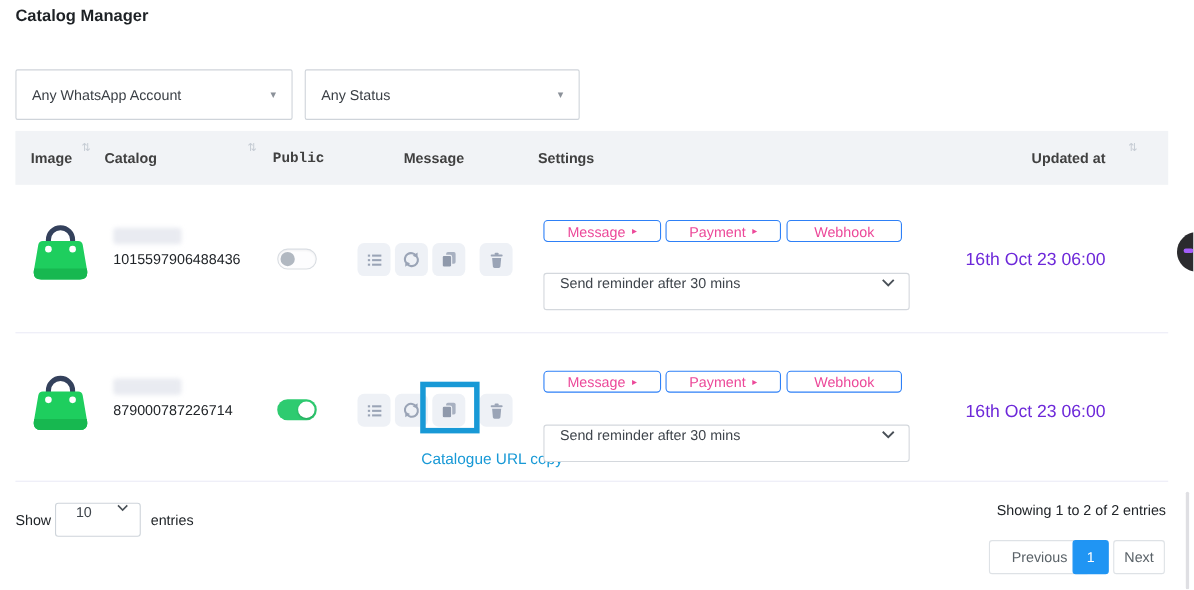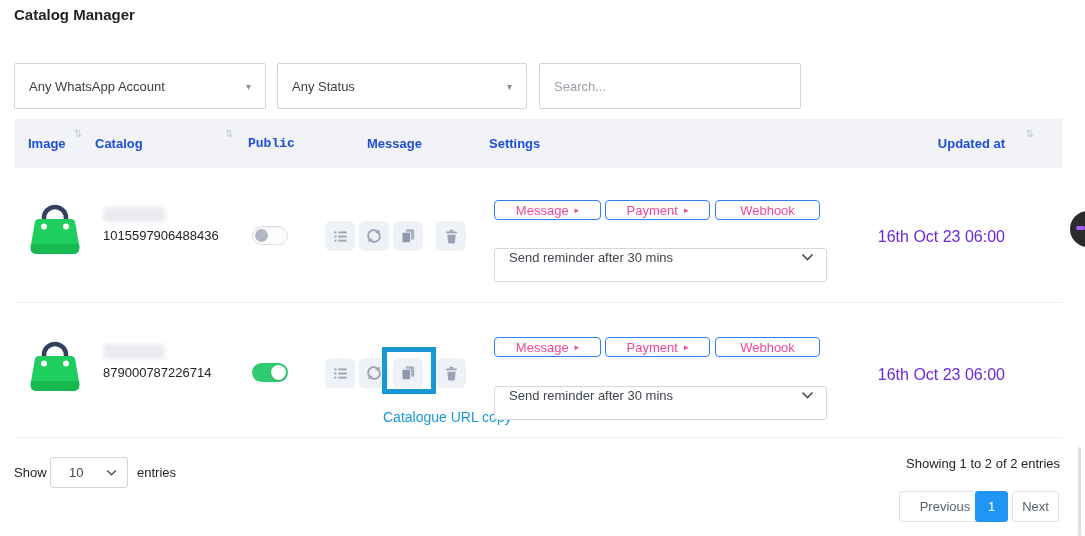--- a/index.html
+++ b/index.html
@@ -10,21 +10,21 @@
   .page-sub{font-size:12px;color:#8d939c;}
   
   .select-box{box-sizing:border-box;height:46px;border:1px solid #cfd4da;border-radius:2px;
               background:#fff;display:flex;align-items:center;padding:0 14px;font-size:13px;color:#3a3f45;cursor:pointer;}
   .select-box .caret{margin-left:auto;color:#8b9199;font-size:10px;}
   .search-input{box-sizing:border-box;height:46px;width:262px;border:1px solid #cfd4da;border-radius:2px;
                 padding:0 14px;font-size:13px;color:#3a3f45;font-family:"Liberation Sans",sans-serif;outline:none;}
   .search-input::placeholder{color:#9aa1ab;}
   
   .thead{background:#f1f3f6;}
-  .th{position:absolute;top:17px;font-size:13px;font-weight:700;color:#1d4ed8;white-space:nowrap;}
+  .th{position:absolute;top:17px;font-size:13px;font-weight:700;color:#404040;white-space:nowrap;}
   .sort{position:absolute;top:9px;font-size:10px;color:#c6ccd4;}
   
   .redact{background:#e9ebf1;border-radius:3px;filter:blur(2px);}
   .cell-id{font-size:13px;color:#212529;white-space:nowrap;}
   .toggle{box-sizing:border-box;width:36px;height:19px;border-radius:10px;cursor:pointer;}
   .toggle.off{background:#fdfdfe;border:1px solid #d9dde2;box-shadow:inset 0 1px 2px rgba(0,0,0,.05);}
   .toggle.off .knob{position:absolute;left:2px;top:2px;width:13px;height:13px;border-radius:50%;background:#b1b8c1;}
   .toggle.on{background:#2ecb70;}
   .toggle.on .knob{position:absolute;right:2px;top:2px;width:15px;height:15px;border-radius:50%;background:#fff;box-shadow:0 1px 2px rgba(0,0,0,.2);}
   .act-btn{width:30px;height:30px;border:none;border-radius:6px;background:#eef1f6;display:flex;
@@ -36,21 +36,21 @@
   .rem-select{box-sizing:border-box;width:333px;height:34px;border:1px solid #d4d8dd;border-radius:3px;background:#fff;
               display:flex;align-items:center;padding:0 12px 16px 14px;font-size:13px;color:#3f454c;cursor:pointer;}
   .rem-select svg{margin-left:auto;}
   .upd{font-size:16px;color:#6d28d9;text-align:right;white-space:nowrap;}
   .divider{height:1px;background:#ebecf7;}
   .hl-box{box-sizing:border-box;border:5px solid #1899d6;}
   .hl-label{font-size:14px;color:#1899d6;white-space:nowrap;}
   
   .foot-txt{font-size:13px;color:#212529;}
   .size-select{box-sizing:border-box;width:78px;height:31px;border:1px solid #ced4da;border-radius:3px;background:#fff;
-               display:flex;align-items:center;padding:0 10px 0 18px;font-size:13px;color:#3f454c;cursor:pointer;}
+               display:flex;align-items:flex-start;padding:0 10px 0 18px;font-size:13px;color:#3f454c;cursor:pointer;}
   .size-select svg{margin-left:auto;}
   .pg-btn{box-sizing:border-box;height:31px;border:1px solid #dee2e6;border-radius:3px;background:#fff;color:#5a6268;
           font-size:13px;font-family:"Liberation Sans",sans-serif;cursor:pointer;display:flex;align-items:center;justify-content:center;}
   .pg-active{box-sizing:border-box;height:31px;border:1px solid #2095f3;border-radius:3px;background:#2095f3;color:#fff;
              font-size:13px;display:flex;align-items:center;justify-content:center;cursor:pointer;}
   .widget{width:36px;height:36px;border-radius:50%;background:#2b2b2e;cursor:pointer;}
   .widget .mark{position:absolute;left:6px;top:15px;width:9px;height:4px;border-radius:2px;background:#a35ef9;}
   .scroll-thumb{width:3px;border-radius:2px;background:#dfdfe3;cursor:grab;}
 </style>
 </head>
@@ -61,21 +61,20 @@
   <div class="abs page-title" style="left:14px;top:6px;">Catalog Manager</div>
 
   <div class="abs select-box" style="left:14px;top:63px;width:252px;">
     <span>Any WhatsApp Account</span>
     <span class="caret">▾</span>
   </div>
   <div class="abs select-box" style="left:277px;top:63px;width:250px;">
     <span>Any Status</span>
     <span class="caret">▾</span>
   </div>
-  <input class="abs search-input" style="left: 539px; top: 63px;" placeholder="Search...">
 
   <div class="abs thead" style="left:14px;top:119px;width:1048px;height:49px;">
     <span class="th" style="left:14px;">Image</span>
     <span class="sort" style="left:60px;">⇅</span>
     <span class="th" style="left:81px;">Catalog</span>
     <span class="sort" style="left:211px;">⇅</span>
     <span class="th" style="left:234px;font-family:Liberation Mono, monospace;">Public</span>
     <span class="th" style="left:353px;">Message</span>
     <span class="th" style="left:475px;">Settings</span>
     <span class="th" style="right:57px;">Updated at</span>

